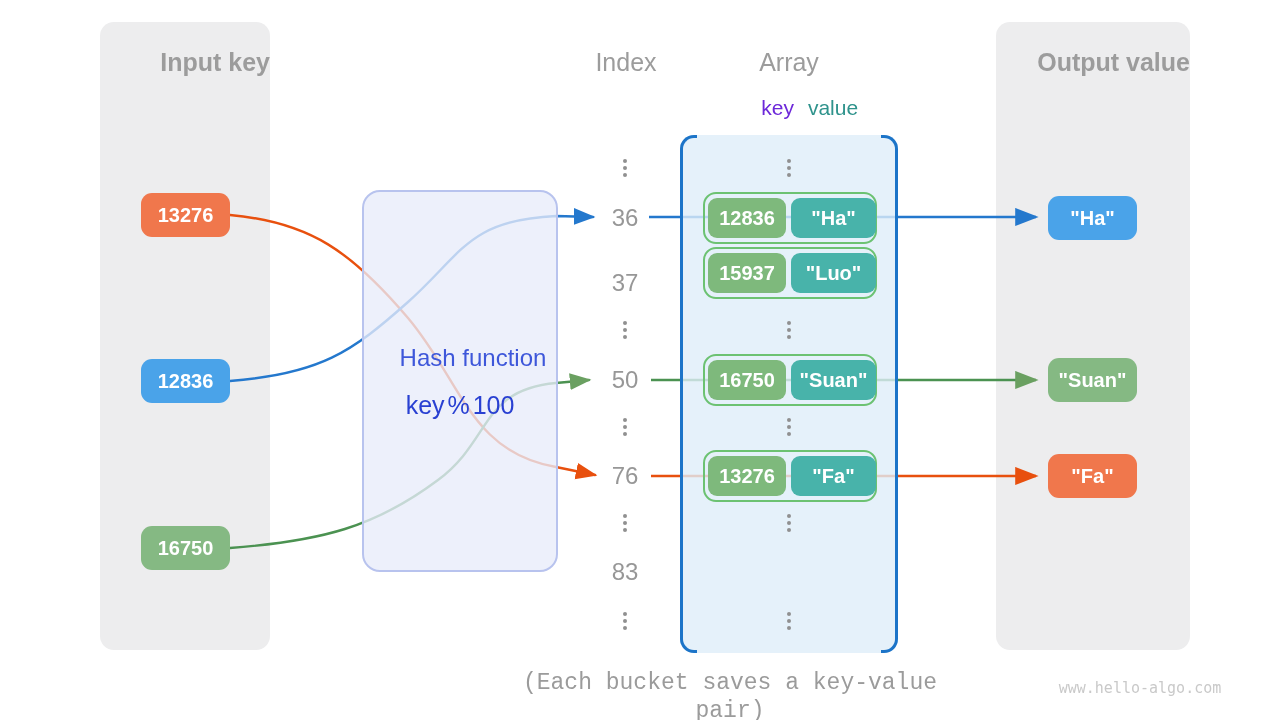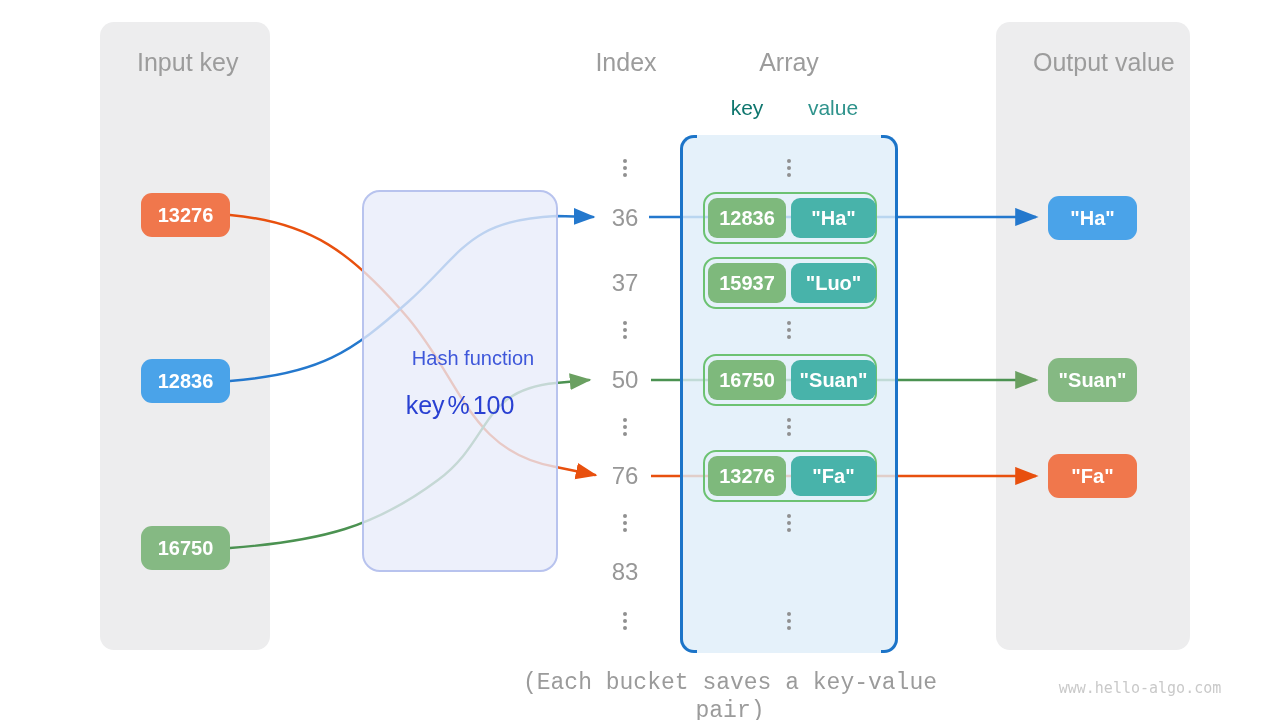--- a/index.html
+++ b/index.html
@@ -9,45 +9,45 @@
     position: relative; width: 1280px; height: 720px;
     background: #ffffff; overflow: hidden;
   }
   .abs { position: absolute; }
 
   
   .panel {
     background: #ededee; border-radius: 14px; z-index: 0;
   }
   .panel-title {
-    color: #9c9c9c; font-size: 25px; font-weight: normal;
-    text-align: left; z-index: 3; line-height: 32px; padding-left: 37px;
+    color: #9c9c9c; font-size: 25px; font-weight: bold;
+    text-align: right; z-index: 3; line-height: 32px; padding-left: 37px;
   }
 
   
   .col-header {
     color: #9c9c9c; font-size: 25px; font-weight: normal;
     text-align: center; z-index: 3; line-height: 32px;
   }
   .kv-header { font-size: 21px; font-weight: 500; text-align: center; z-index: 3; line-height: 26px; }
-  .kv-key   { color: #0f766e; }
+  .kv-key   { color: #6d28d9; text-align: right; }
   .kv-value { color: #2f938c; }
 
   
   #wires { position: absolute; left: 0; top: 0; z-index: 1; }
 
   
   .hash-box {
     left: 362px; top: 190px; width: 196px; height: 382px;
     background: rgba(232,236,250,0.78);
     border: 2px solid #b8c3ee; border-radius: 18px; z-index: 2;
   }
   .hash-title {
     left: 362px; top: 344px; width: 222px; text-align: center;
-    color: #3e57da; font-size: 20px; z-index: 3; line-height: 28px;
+    color: #3e57da; font-size: 24px; z-index: 3; line-height: 28px;
   }
   .hash-formula {
     left: 362px; top: 391px; width: 196px; text-align: center;
     color: #2940d2; font-size: 25px; font-weight: normal;
     word-spacing: -4px; z-index: 3; line-height: 28px;
   }
 
   
   .idx {
     left: 595px; width: 60px; height: 30px; text-align: center;
@@ -222,21 +222,21 @@
   <div class="abs vdots" style="left:787px; top:612px;">
       <span class="dot"></span>
       <span class="dot"></span>
       <span class="dot"></span>
     </div>
 
   <div class="abs bucket" style="top:192px;">
     <div class="pill pill-key">12836</div>
     <div class="pill pill-value">"Ha"</div>
   </div>
-  <div class="abs bucket" style="top:257px;">
+  <div class="abs bucket" style="top:247px;">
     <div class="pill pill-key">15937</div>
     <div class="pill pill-value">"Luo"</div>
   </div>
   <div class="abs bucket" style="top:354px;">
     <div class="pill pill-key">16750</div>
     <div class="pill pill-value">"Suan"</div>
   </div>
   <div class="abs bucket" style="top:450px;">
     <div class="pill pill-key">13276</div>
     <div class="pill pill-value">"Fa"</div>

